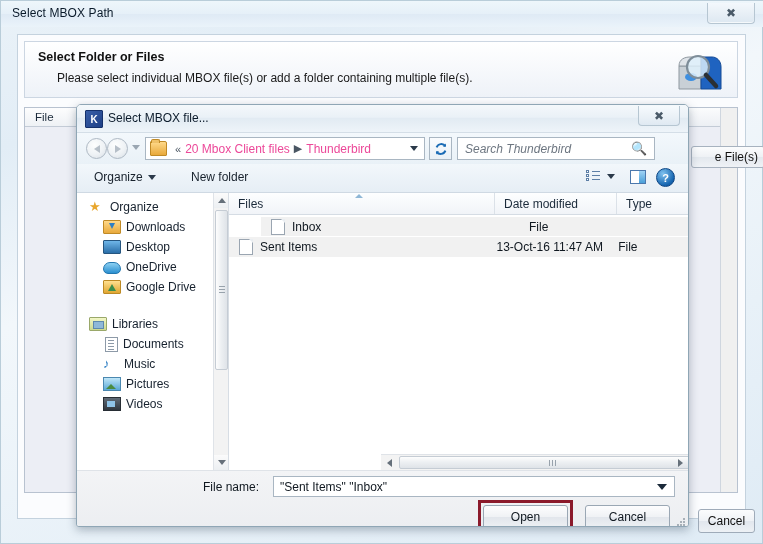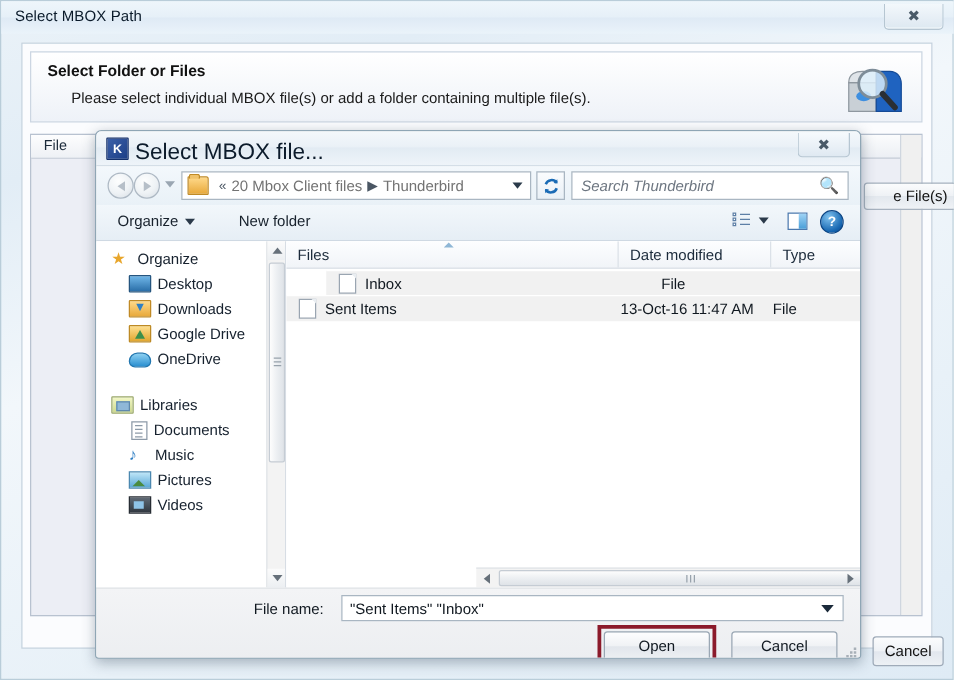--- a/index.html
+++ b/index.html
@@ -142,21 +142,21 @@
     width: 16px; height: 16px;
     background: linear-gradient(135deg,#3a5fa8,#1d3f86);
     border: 1px solid #14306b;
     display: flex; align-items: center; justify-content: center;
     font-size: 10px; font-weight: bold; color: #fff;
     font-family: "Liberation Sans", sans-serif;
     border-radius: 1px;
   }
   #dlg-title-text {
     position: absolute; left: 31px; top: 6px;
-    font-size: 18px; color: #0c1b2b;
+    font-size: 12px; color: #0c1b2b;
   }
   #dlg-close {
     position: absolute; right: 8px; top: 1px;
     width: 40px; height: 19px;
     border: 1px solid #b6c6d2; border-top: none;
     border-radius: 0 0 4px 4px;
     background: linear-gradient(to bottom,#f6fafd,#e9f0f6 60%,#dfe9f2);
     display: flex; align-items: center; justify-content: center;
   }
 
@@ -201,36 +201,36 @@
     background: linear-gradient(to bottom,#ffd98a,#e8a93b);
     border: 1px solid #c08a26; border-radius: 1px 2px 1px 1px;
     position: relative; flex: 0 0 auto;
   }
   #addr-folder-icon:before {
     content: ""; position: absolute; left: 0; top: -3px; width: 7px; height: 3px;
     background: #f0c269; border: 1px solid #c08a26; border-bottom: none;
     border-radius: 2px 2px 0 0;
   }
   .addr-chev { color: #4a5663; margin: 0 4px; font-size: 11px; }
-  .addr-seg { color: #737373; white-space: nowrap; }
+  .addr-seg { color: #ec4899; white-space: nowrap; }
   #addr-drop {
     margin-left: auto; margin-right: 6px;
     width: 0; height: 0;
     border-left: 4px solid transparent; border-right: 4px solid transparent;
     border-top: 5px solid #2b3a4a;
   }
   #refresh-btn {
     position: absolute; left: 352px; top: 4px; width: 23px; height: 23px;
     background: linear-gradient(to bottom,#fafcfe,#e9f0f6);
     border: 1px solid #a9b6c2; box-sizing: border-box;
     display: flex; align-items: center; justify-content: center;
     font-size: 12px; color: #1a6bb5; font-weight: bold;
   }
   #search-box {
-    position: absolute; left: 380px; top: 4px; width: 222px; height: 23px;
+    position: absolute; left: 380px; top: 4px; width: 198px; height: 23px;
     background: #fff; border: 1px solid #a9b6c2; box-sizing: border-box;
     display: flex; align-items: center;
   }
   #search-ph {
     margin-left: 7px; font-style: italic; color: #6d7681; font-size: 12px;
   }
   #search-icon {
     margin-left: auto; margin-right: 6px;
     color: #1c6fb8; font-size: 13px;
   }
@@ -638,34 +638,34 @@
 
   <div id="dlg-body">
 
     <div id="sidebar">
       <div style="padding-top:4px">
         <div class="sb-item sb-group">
           <span class="sb-icon ic-star">★</span>
           <span>Organize</span>
         </div>
         <div class="sb-item sb-child">
+          <span class="sb-icon ic-downloads"></span>
+          <span>Downloads</span>
+        </div>
+        <div class="sb-item sb-child">
           <span class="sb-icon ic-desktop"></span>
           <span>Desktop</span>
         </div>
         <div class="sb-item sb-child">
-          <span class="sb-icon ic-downloads"></span>
-          <span>Downloads</span>
+          <span class="sb-icon ic-onedrive"></span>
+          <span>OneDrive</span>
         </div>
         <div class="sb-item sb-child">
           <span class="sb-icon ic-gdrive"></span>
           <span>Google Drive</span>
-        </div>
-        <div class="sb-item sb-child">
-          <span class="sb-icon ic-onedrive"></span>
-          <span>OneDrive</span>
         </div>
 
         <div style="height:17px"></div>
 
         <div class="sb-item sb-group">
           <span class="sb-icon ic-libraries"></span>
           <span>Libraries</span>
         </div>
         <div class="sb-item sb-child">
           <span class="sb-icon ic-documents"></span>

